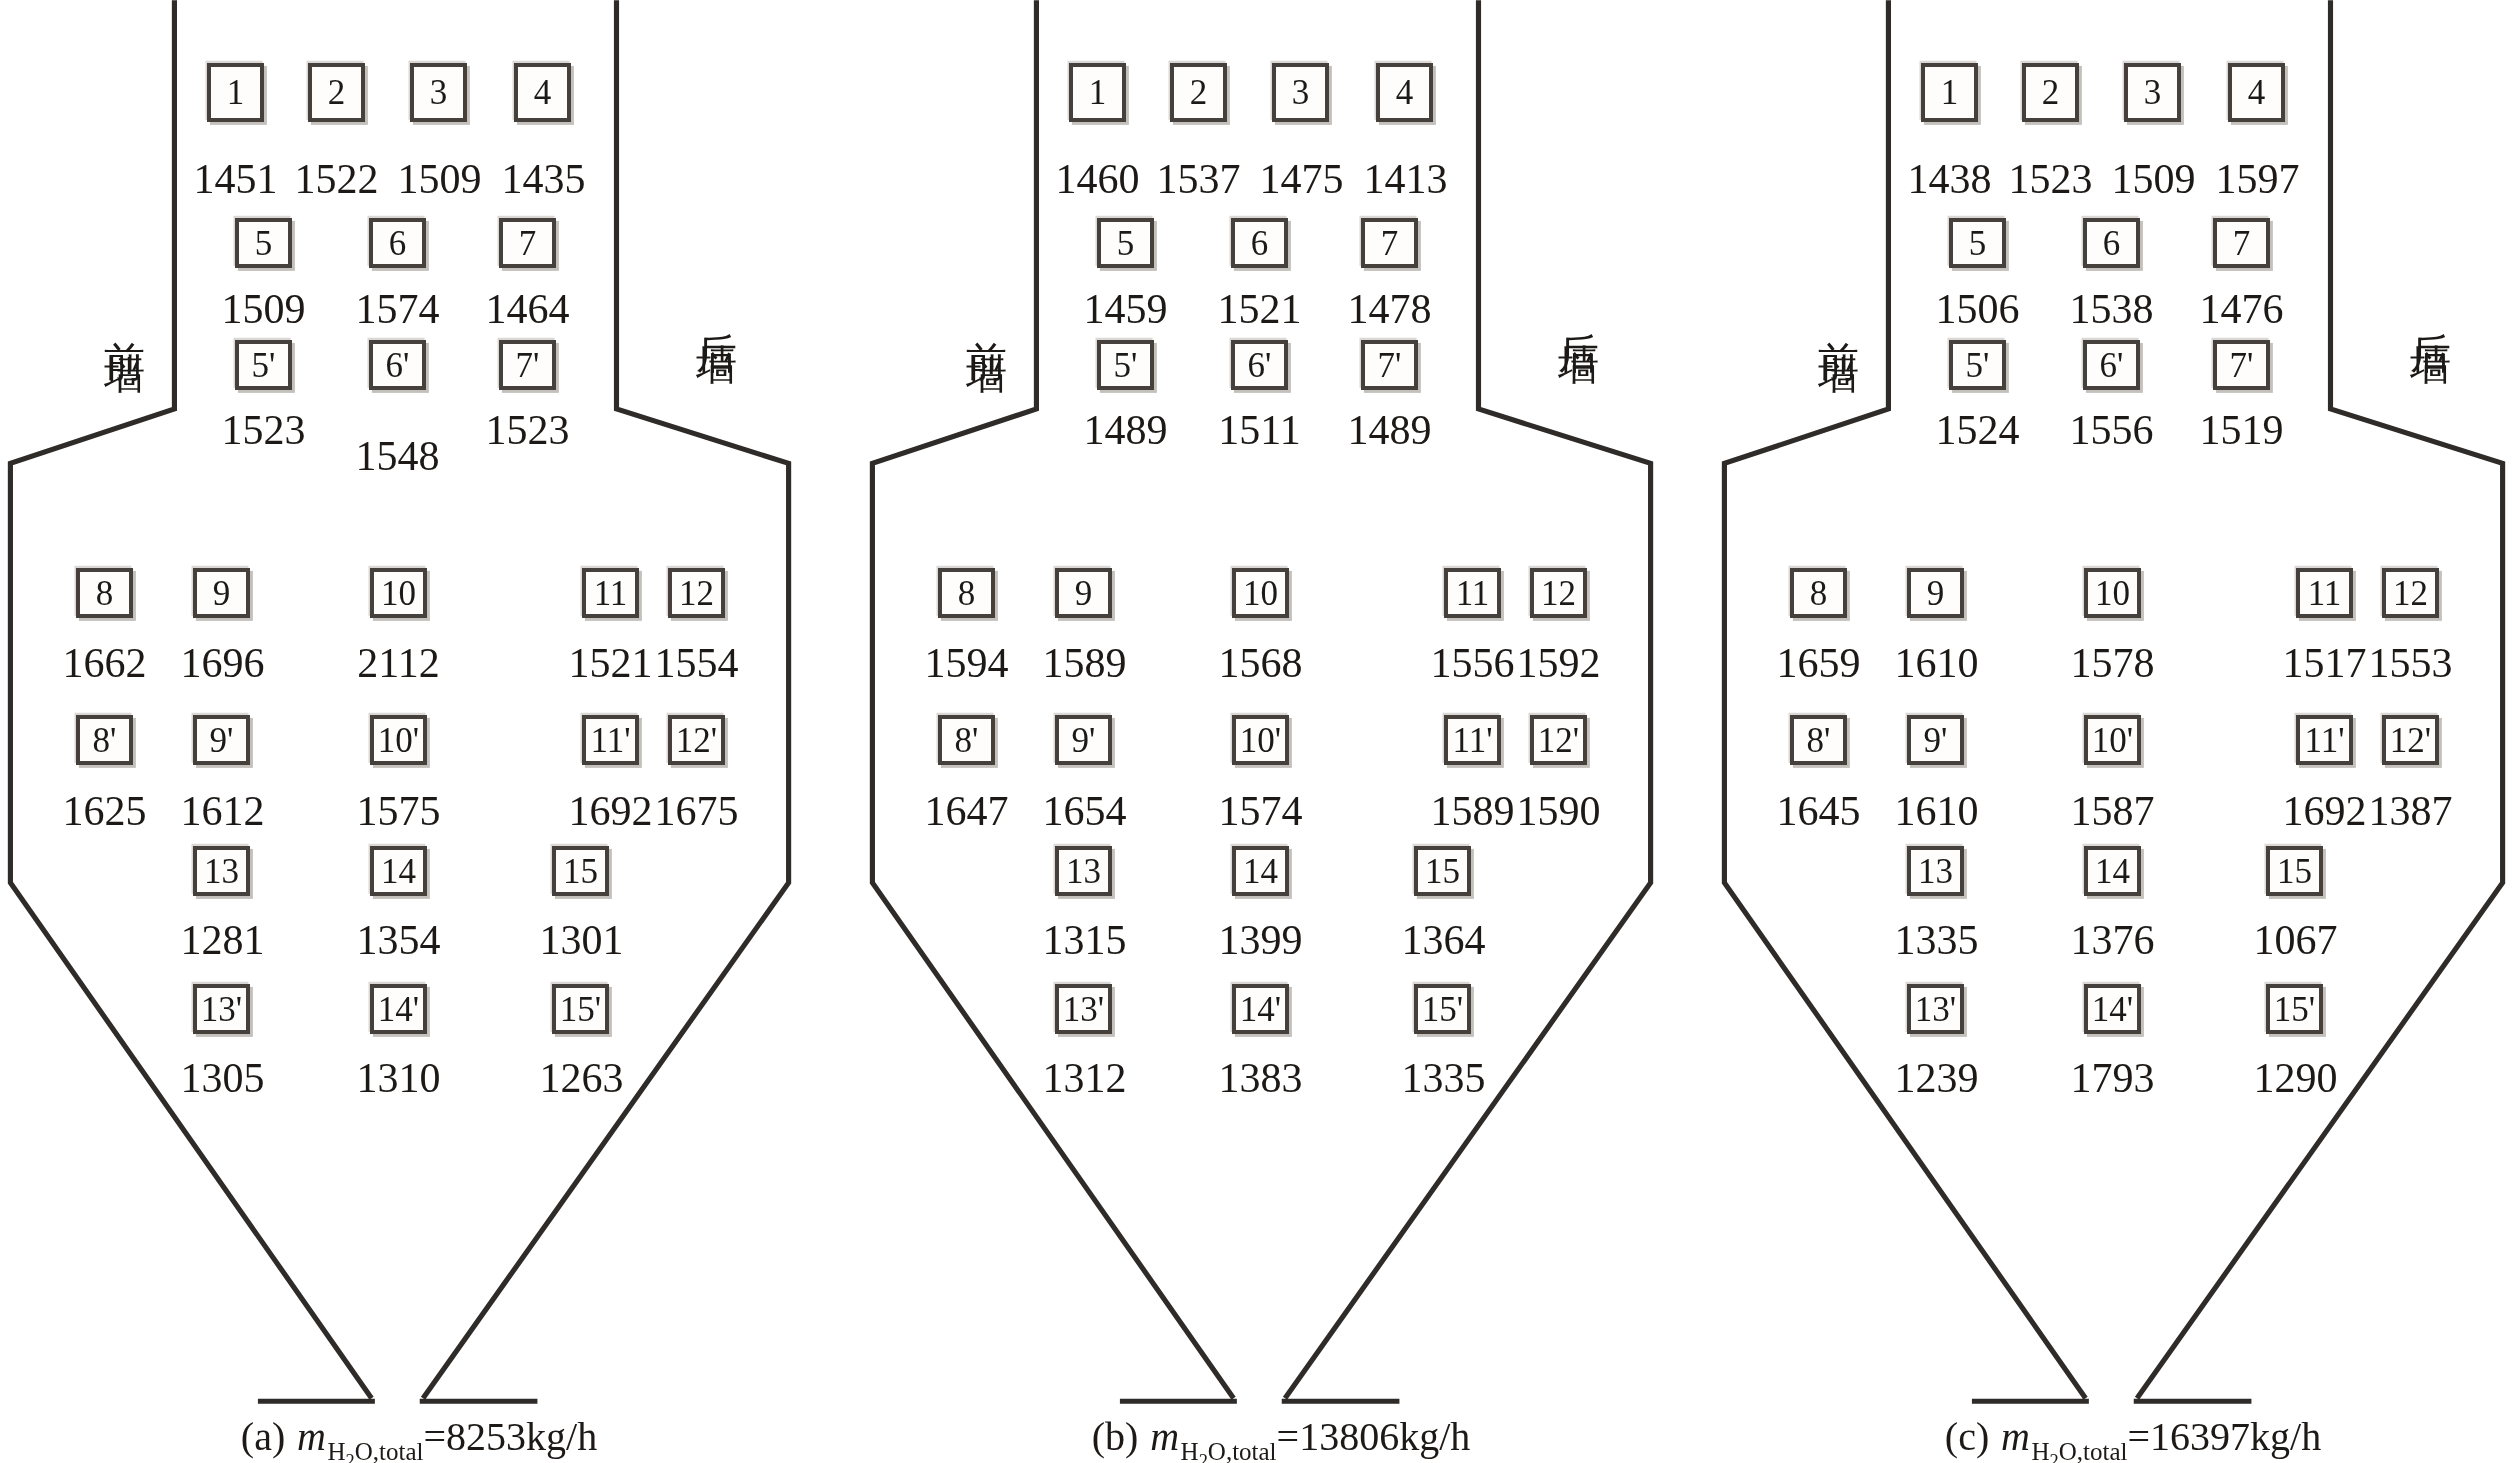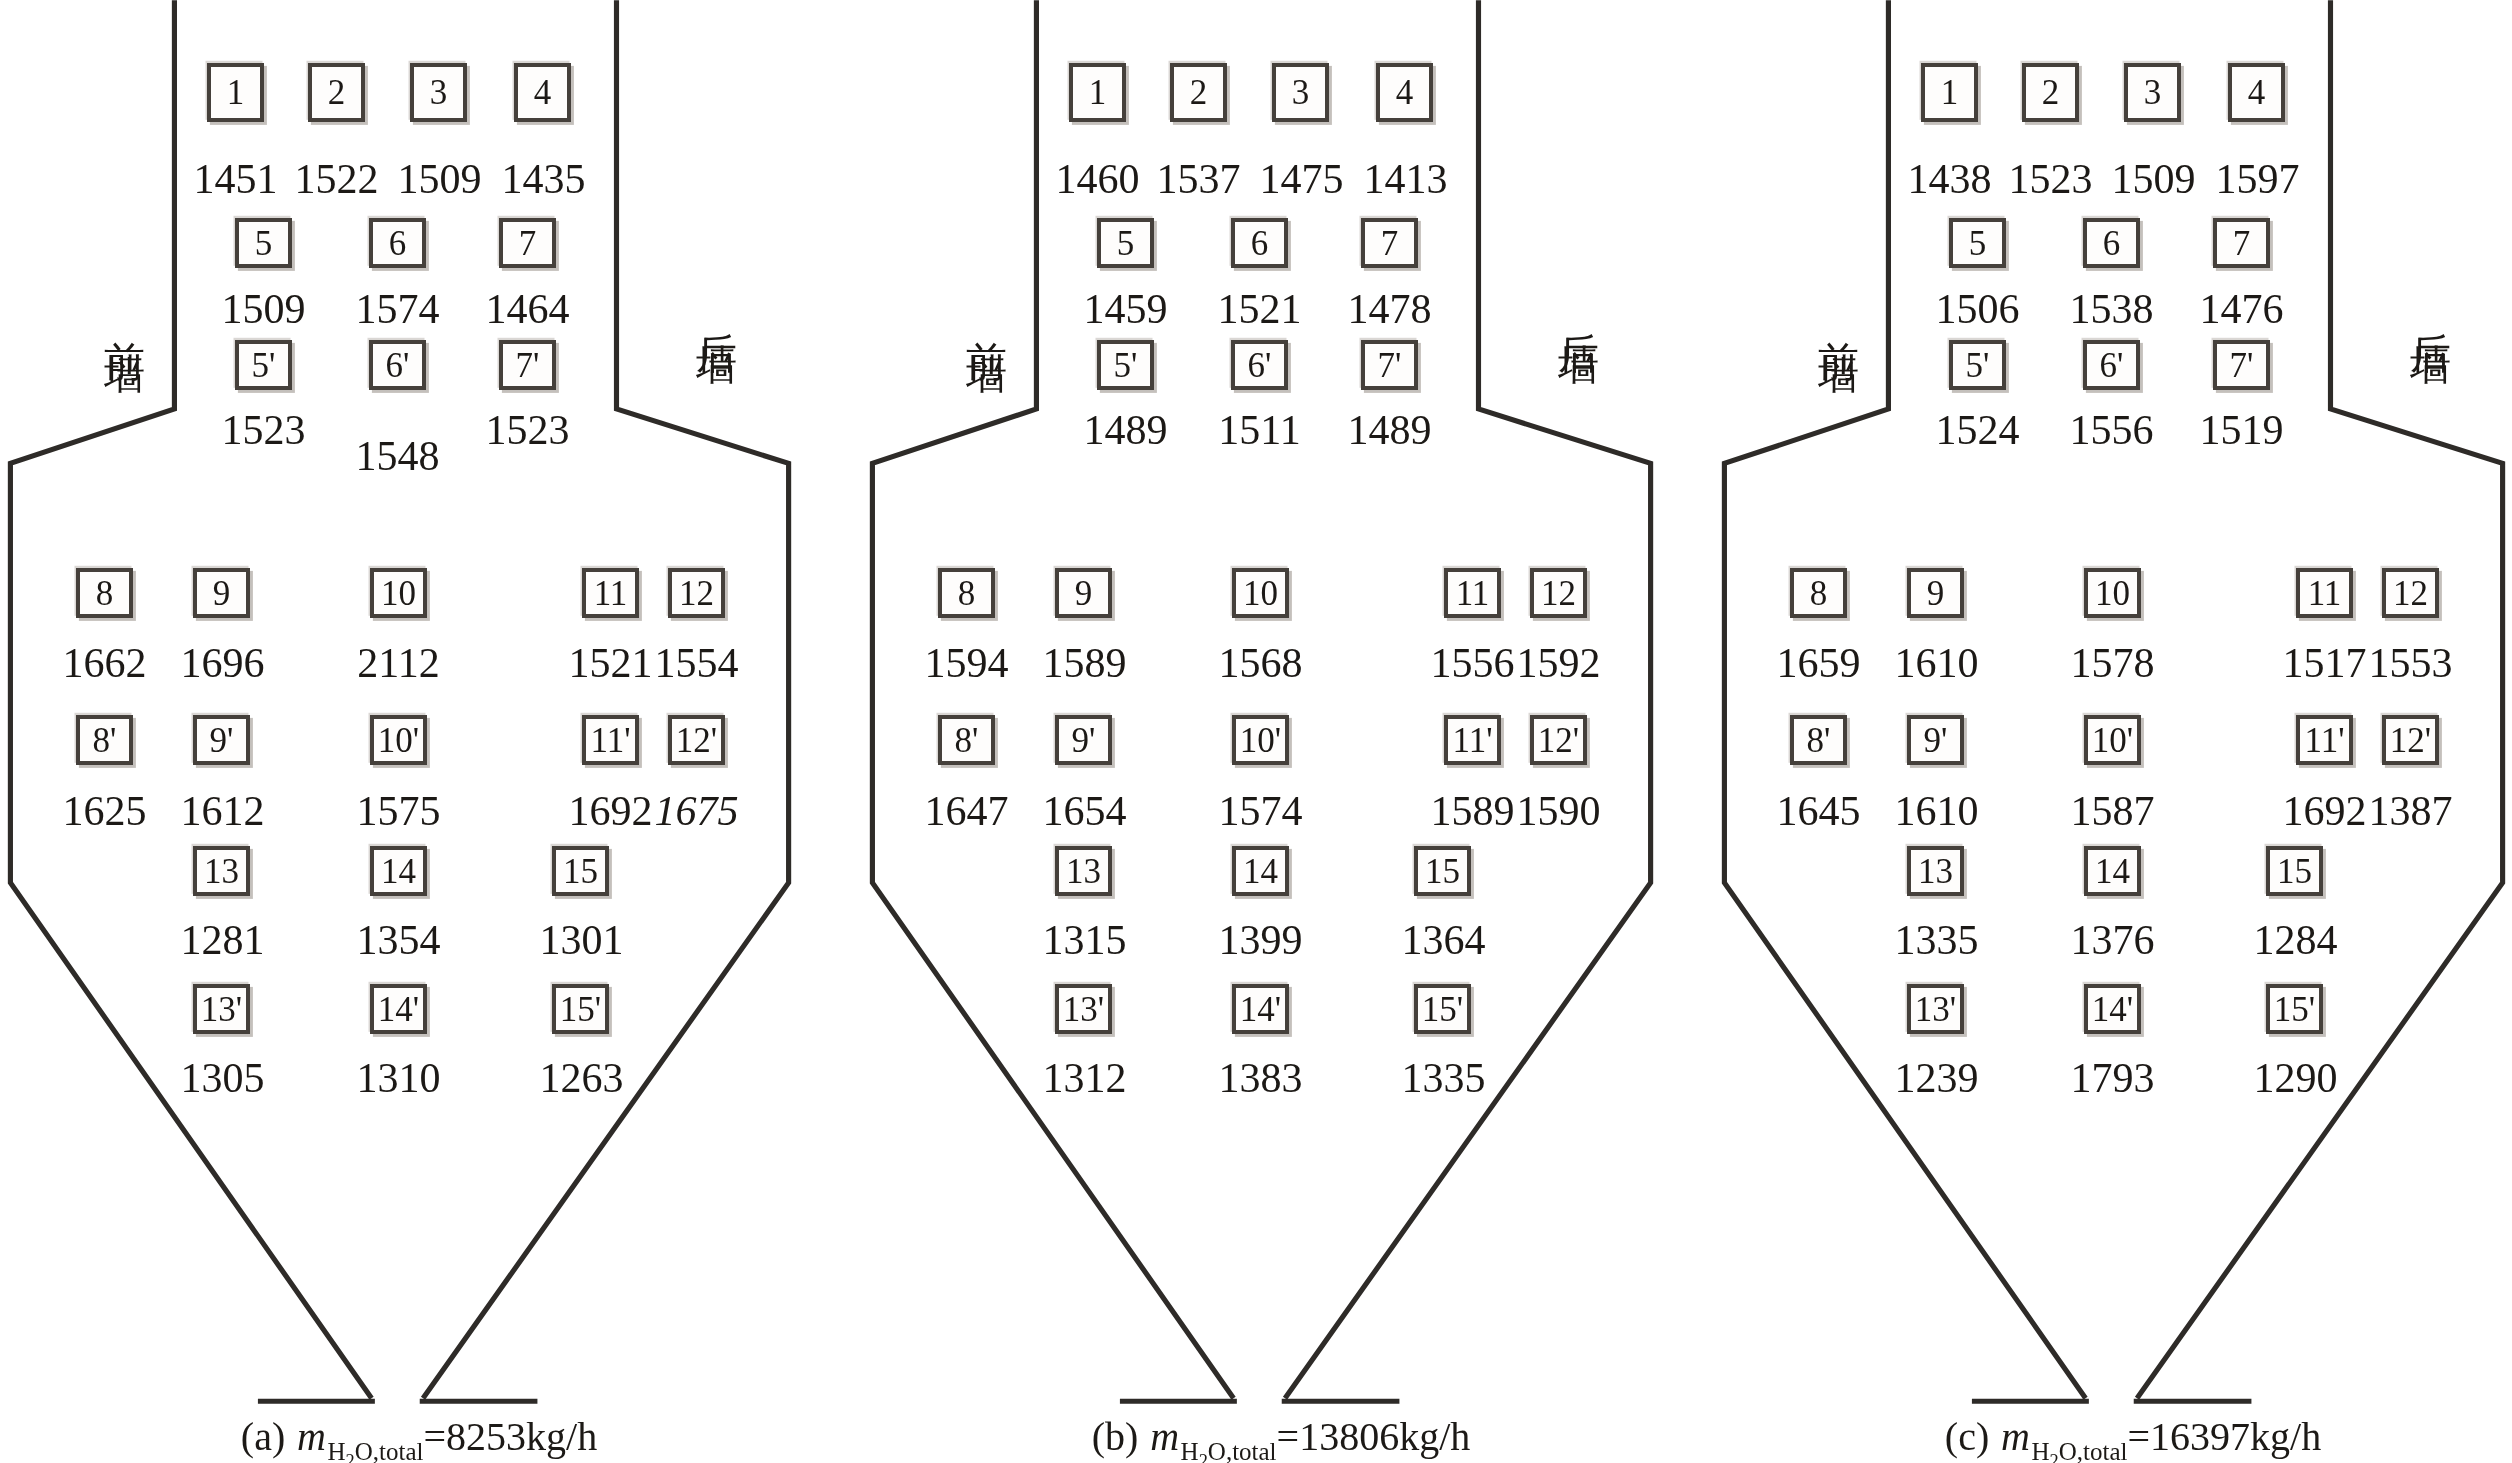--- a/index.html
+++ b/index.html
@@ -133,21 +133,21 @@
           <span class="num">10'</span>
         </div>
         <div class="sensor-value" style="left: 310px; top: 789px;">1575</div>
         <div class="sensor-box" style="left: 582px; top: 715px; height: 50px;">
           <span class="num">11'</span>
         </div>
         <div class="sensor-value" style="left: 522px; top: 789px;">1692</div>
         <div class="sensor-box" style="left: 668px; top: 715px; height: 50px;">
           <span class="num">12'</span>
         </div>
-        <div class="sensor-value" style="left: 608px; top: 789px; font-style: italic;">1675</div>
+        <div class="sensor-value" style="left: 608px; top: 789px;">1675</div>
         <div class="sensor-box" style="left: 193px; top: 846px; height: 50px;">
           <span class="num">13</span>
         </div>
         <div class="sensor-value" style="left: 134px; top: 918px;">1281</div>
         <div class="sensor-box" style="left: 370px; top: 846px; height: 50px;">
           <span class="num">14</span>
         </div>
         <div class="sensor-value" style="left: 310px; top: 918px;">1354</div>
         <div class="sensor-box" style="left: 552px; top: 846px; height: 50px;">
           <span class="num">15</span>
@@ -383,21 +383,21 @@
           <span class="num">13</span>
         </div>
         <div class="sensor-value" style="left: 134px; top: 918px;">1335</div>
         <div class="sensor-box" style="left: 370px; top: 846px; height: 50px;">
           <span class="num">14</span>
         </div>
         <div class="sensor-value" style="left: 310px; top: 918px;">1376</div>
         <div class="sensor-box" style="left: 552px; top: 846px; height: 50px;">
           <span class="num">15</span>
         </div>
-        <div class="sensor-value" style="left: 493px; top: 918px;">1284</div>
+        <div class="sensor-value" style="left: 493px; top: 918px;">1067</div>
         <div class="sensor-box" style="left: 193px; top: 984px; height: 50px;">
           <span class="num">13'</span>
         </div>
         <div class="sensor-value" style="left: 134px; top: 1056px;">1239</div>
         <div class="sensor-box" style="left: 370px; top: 984px; height: 50px;">
           <span class="num">14'</span>
         </div>
         <div class="sensor-value" style="left: 310px; top: 1056px;">1793</div>
         <div class="sensor-box" style="left: 552px; top: 984px; height: 50px;">
           <span class="num">15'</span>

